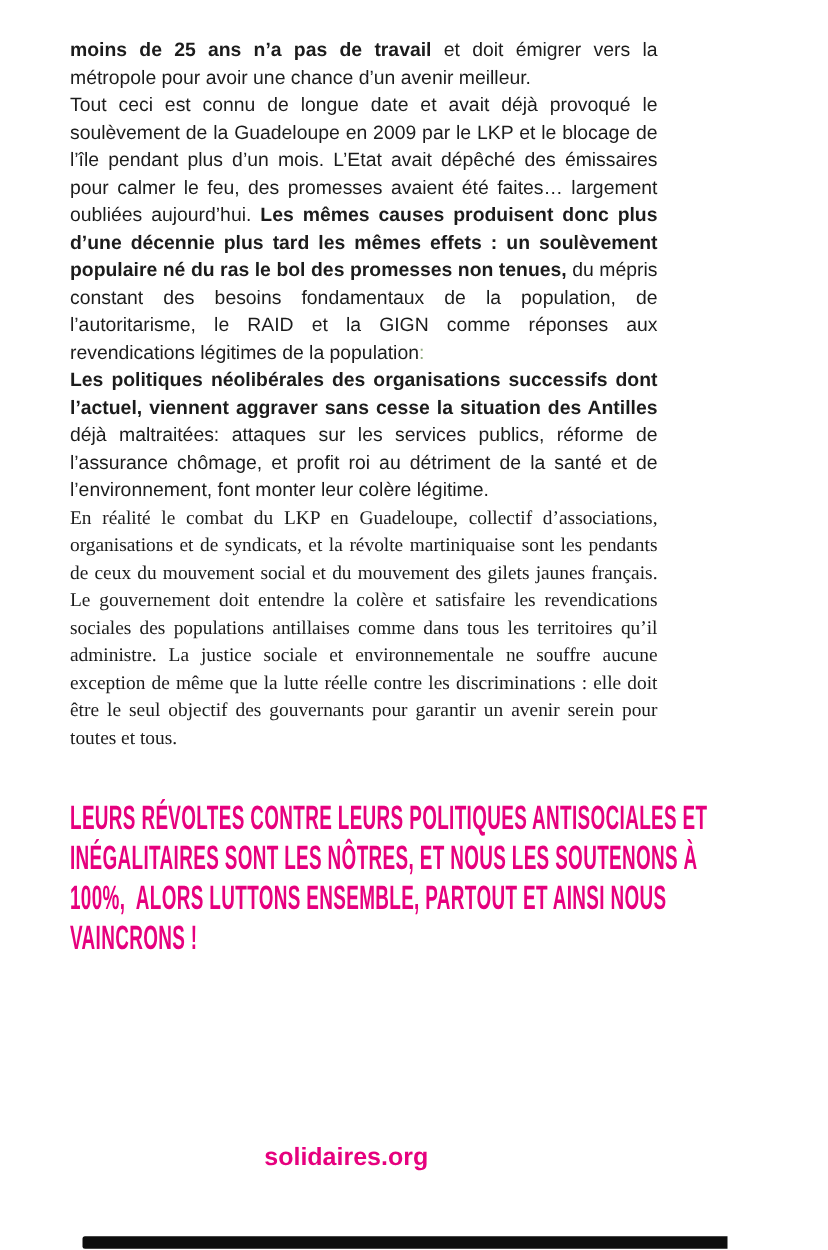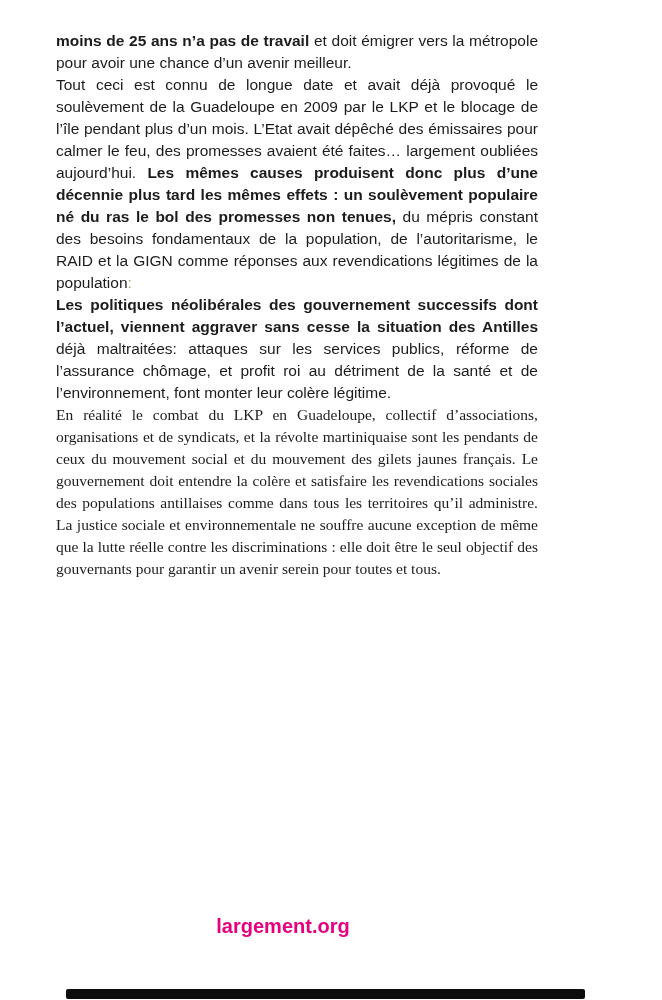--- a/index.html
+++ b/index.html
@@ -7,21 +7,20 @@
     padding: 0;
     background: #ffffff;
   }
   .page {
     position: relative;
     width: 582px;
     height: 1000px;
     background: #ffffff;
     overflow: hidden;
     font-family: "Liberation Sans", sans-serif;
-    padding-left: 12px;
   }
   .content {
     position: absolute;
     top: 30px;
     left: 56px;
     right: 56px;
     color: #1c1c1c;
     font-size: 15.5px;
     line-height: 22px;
     text-align: justify;
@@ -75,26 +74,32 @@
 <body>
 
 <div class="page">
 
   <div class="content">
 
     <p><b>moins de 25 ans n’a pas de travail</b><span> et doit émigrer vers la métropole pour avoir une chance d’un avenir meilleur.</span></p>
 
     <p class="p2"><span>Tout ceci est connu de longue date et avait déjà provoqué le soulèvement de la Guadeloupe en 2009 par le LKP et le blocage de l’île pendant plus d’un mois. L’Etat avait dépêché des émissaires pour calmer le feu, des promesses avaient été faites… largement oubliées aujourd’hui. </span><b>Les mêmes causes produisent donc plus d’une décennie plus tard les mêmes effets : un soulèvement populaire né du ras le bol des promesses non tenues,</b><span> du mépris constant des besoins fondamentaux de la population, de l’autoritarisme, le RAID et la GIGN comme réponses aux revendications légitimes de la population</span><span class="colon-green">:</span></p>
 
-    <p class="p3"><b>Les politiques néolibérales des gouvernement successifs dont l’actuel, viennent aggraver sans cesse la situation des Antilles</b><span> déjà maltraitées: attaques sur les services publics, réforme de l’assurance chômage, et profit roi au détriment de la santé et de l’environnement, font monter leur colère légitime.</span></p>
+    <p class="p3"><b>Les politiques néolibérales des organisations successifs dont l’actuel, viennent aggraver sans cesse la situation des Antilles</b><span> déjà maltraitées: attaques sur les services publics, réforme de l’assurance chômage, et profit roi au détriment de la santé et de l’environnement, font monter leur colère légitime.</span></p>
 
     <p class="p4"><span> En réalité le combat du LKP en Guadeloupe, collectif d’associations, organisations et de syndicats, et la révolte martiniquaise sont les pendants de ceux du mouvement social et du mouvement des gilets jaunes français. Le gouvernement doit entendre la colère et satisfaire les revendications sociales des populations antillaises comme dans tous les territoires qu’il administre. La justice sociale et environnementale ne souffre aucune exception de même que la lutte réelle contre les discriminations : elle doit être le seul objectif des gouvernants pour garantir un avenir serein pour toutes et tous.</span></p>
 
+    <div class="slogan">
+      <div class="slogan-line">LEURS RÉVOLTES CONTRE LEURS POLITIQUES ANTISOCIALES ET</div>
+      <div class="slogan-line">INÉGALITAIRES SONT LES NÔTRES, ET NOUS LES SOUTENONS À</div>
+      <div class="slogan-line">100%,&nbsp; ALORS LUTTONS ENSEMBLE, PARTOUT ET AINSI NOUS</div>
+      <div class="slogan-line">VAINCRONS !</div>
+    </div>
 
   </div>
 
   <div class="footer">
-    <span class="site">largement.org</span>
+    <span class="site">solidaires.org</span>
   </div>
 
   <div class="bottom-bar"></div>
 
 </div>
 
 </body></html>

